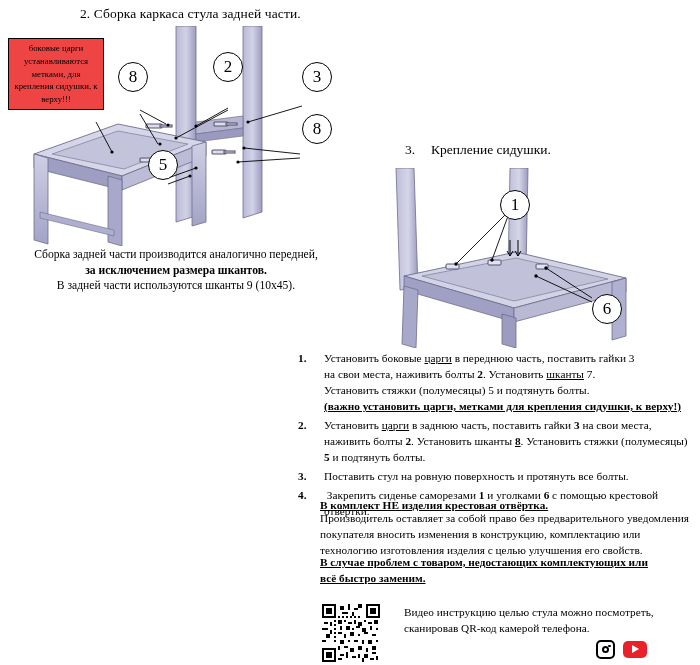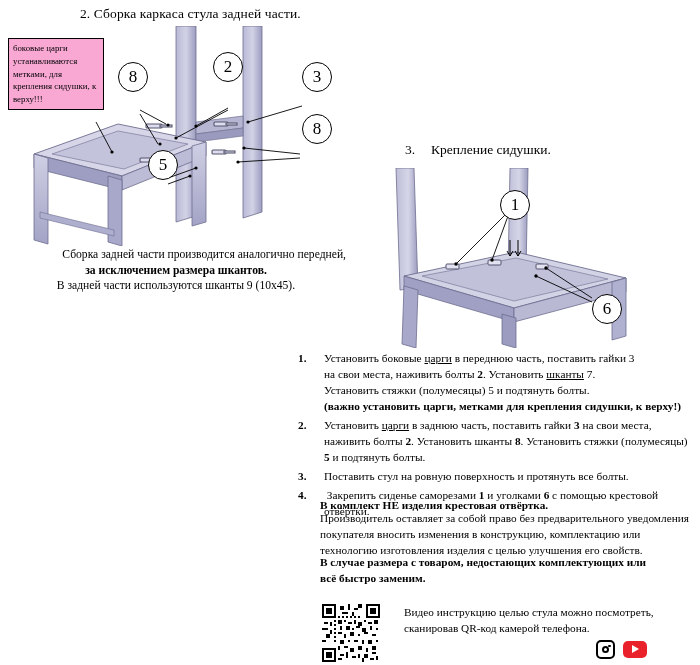--- a/index.html
+++ b/index.html
@@ -37,25 +37,26 @@
     width: 352px; height: 220px;
   }
   .fig2 svg, .fig3 svg { display: block; }
 
   
   .note-box {
     position: absolute;
     left: 8px; top: 38px;
     width: 86px;
     border: 1px solid #000;
-    background: #f9a8d4;
+    background: #ef4444;
     font-size: 8.8px;
     line-height: 1.45;
     padding: 3px 4px;
     font-family: "Liberation Serif", serif;
+    text-align: center;
   }
 
   
   .circ {
     position: absolute;
     border: 1.6px solid #000;
     border-radius: 50%;
     background: #ffffff;
     display: flex;
     align-items: center;
@@ -68,21 +69,21 @@
   .circ.md { width: 28px; height: 28px; font-size: 17px; }
 
   
   .fig2-caption {
     position: absolute;
     left: 6px; top: 247px;
     width: 340px;
     font-size: 11.6px;
     line-height: 1.35;
   }
-  .fig2-caption .l1 { text-align: right; }
+  .fig2-caption .l1 { text-align: center; }
   .fig2-caption .l2 { text-align: center; font-weight: bold; }
   .fig2-caption .l3 { text-align: center; }
 
   
   .sec3-title {
     position: absolute;
     left: 405px; top: 142px;
     font-size: 13.5px;
   }
   .sec3-title .num { display: inline-block; width: 26px; }
@@ -107,21 +108,21 @@
     padding-left: 26px;
     margin-bottom: 3px;
   }
   .step .sn {
     position: absolute;
     left: 0; top: 0;
     font-weight: bold;
   }
   .u { text-decoration: underline; }
   .b { font-weight: bold; }
-  .bu { font-weight: bold; }
+  .bu { font-weight: bold; text-decoration: underline; }
 
   .para {
     position: absolute;
     left: 320px;
     width: 380px;
     font-size: 11.3px;
     line-height: 1.42;
   }
   .p-notool { top: 497px; }
   .p-rights { top: 510px; }
@@ -371,21 +372,21 @@
 
   </div>
 
   <div class="para p-notool">
     <span class="bu">В комплект НЕ изделия крестовая отвёртка.</span>
   </div>
 
   <div class="para p-rights">Производитель оставляет за собой право без предварительного уведомления покупателя вносить изменения в конструкцию, комплектацию или технологию изготовления изделия с целью улучшения его свойств.</div>
 
   <div class="para p-problem">
-    <div class="bu">В случае размера с товаром, недостающих комплектующих или</div>
+    <div class="bu">В случае проблем с товаром, недостающих комплектующих или</div>
     <div class="bu">всё быстро заменим.</div>
   </div>
 
   <div class="qr">
     <svg width="58" height="58" viewBox="0 0 29 29" shape-rendering="crispEdges">
       <rect width="29" height="29" fill="#fff"></rect>
       <g fill="#000">
 
         <rect x="0" y="0" width="7" height="1"></rect>
           <rect x="0" y="6" width="7" height="1"></rect>

